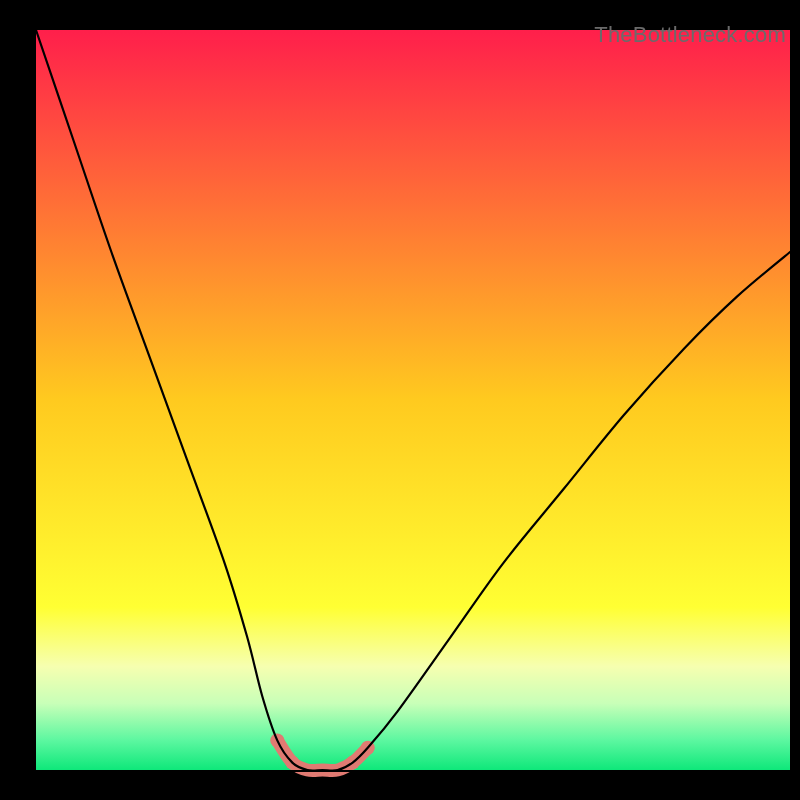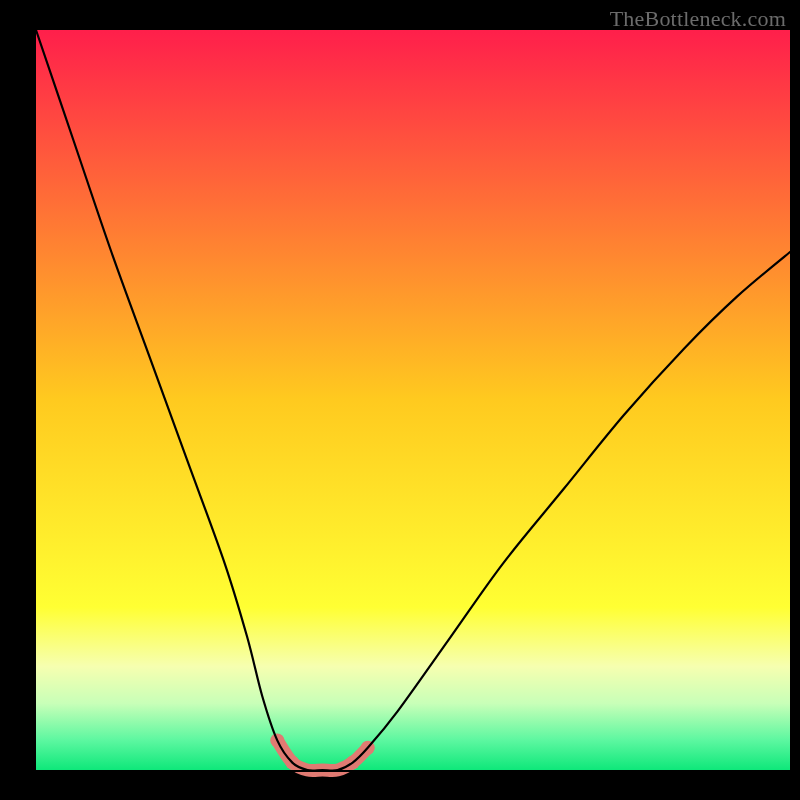--- a/index.html
+++ b/index.html
@@ -12,28 +12,27 @@
     font-family: Arial, Helvetica, sans-serif;
   }
   .outer {
     position: relative;
     width: 800px;
     height: 800px;
     background: #000;
   }
   .attribution {
     position: absolute;
-    top: 6px;
+    top: 22px;
     right: 14px;
     color: #6b6b6b;
     font-size: 22px;
     font-weight: 500;
     letter-spacing: 0.2px;
     z-index: 10;
-    font-family: Liberation Serif, serif;
   }
   svg {
     position: absolute;
     left: 0;
     top: 0;
   }
 </style>
 </head>
 <body>
 

